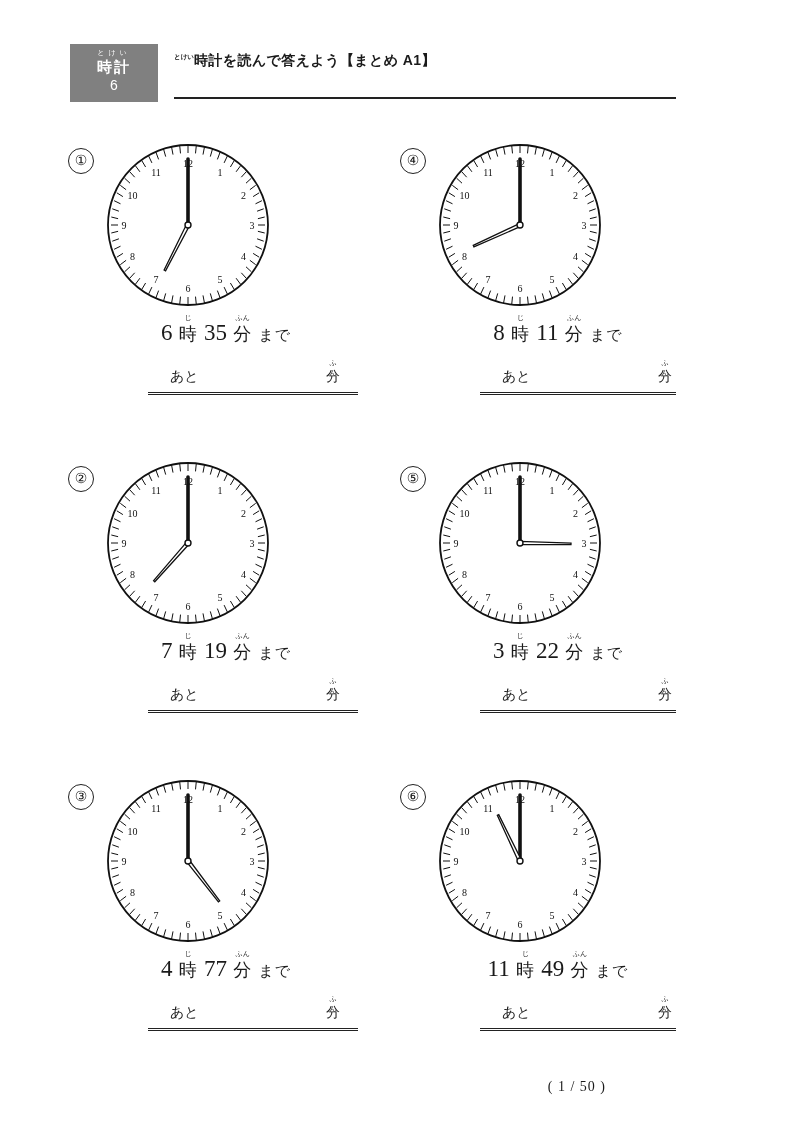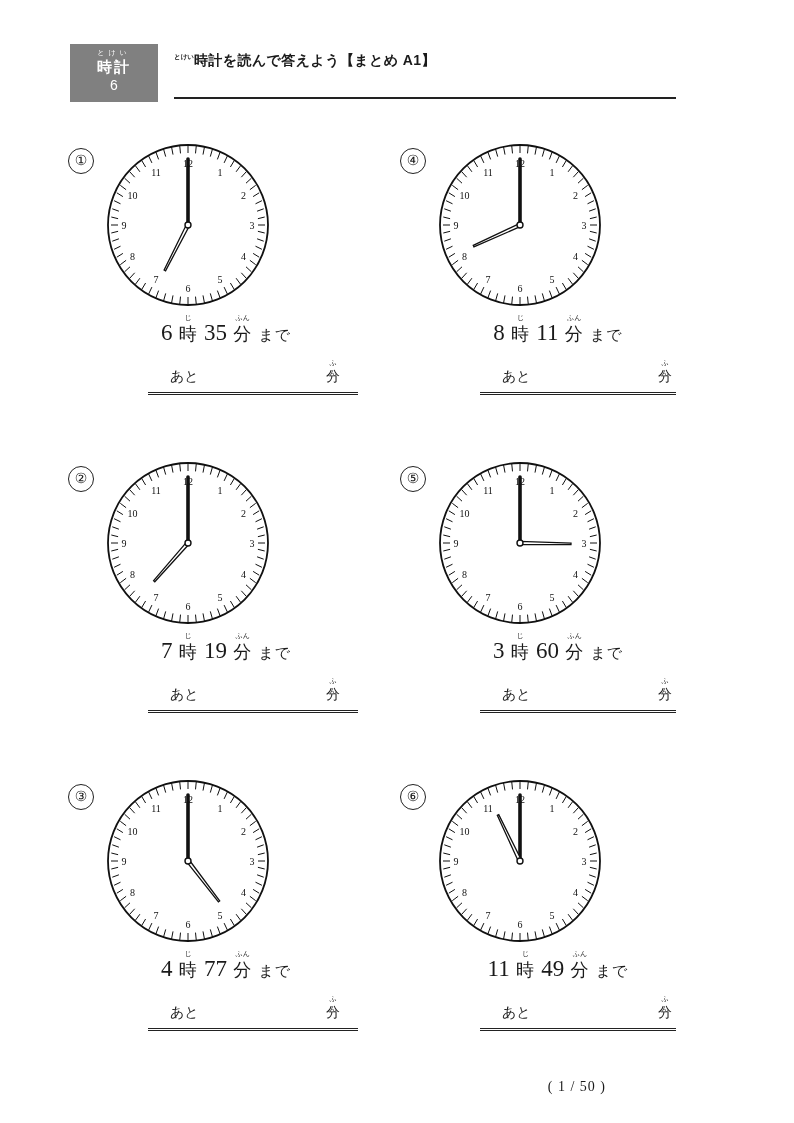--- a/index.html
+++ b/index.html
@@ -738,21 +738,21 @@
           <line x1="85" y1="85" x2="85" y2="19" stroke="#111" stroke-width="3.6" stroke-linecap="round"></line>
           <g transform="rotate(91 85 85)">
             <polygon points="83.4,85 86.6,85 85.8,34 84.2,34" fill="#fff" stroke="#111" stroke-width="1.3"></polygon>
           </g>
           <circle cx="85" cy="85" r="3" fill="#fff" stroke="#111" stroke-width="1.4"></circle>
         </svg>
       </div>
       <div class="answer-line">
         <span class="num">3</span>
         <span class="kanji"><span class="rb">じ</span><span>時</span></span>
-        <span class="num">60</span>
+        <span class="num">22</span>
         <span class="kanji"><span class="rb">ふん</span><span>分</span></span>
         <span class="made">まで</span>
       </div>
       <div class="blank-box">
         <span class="blank-label-ato">あと</span>
         <span class="blank-label-fun"><span class="rb">ふん</span><span>分</span></span>
         <div class="blank-rule"></div>
       </div>
     </div>
 

